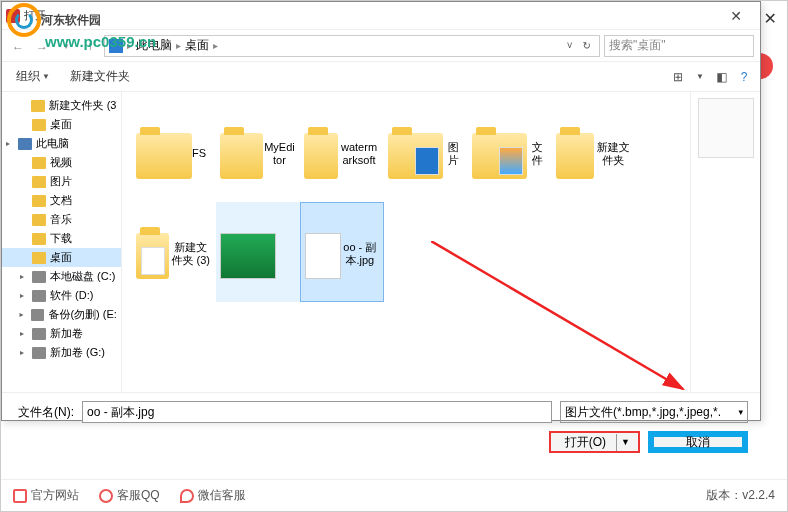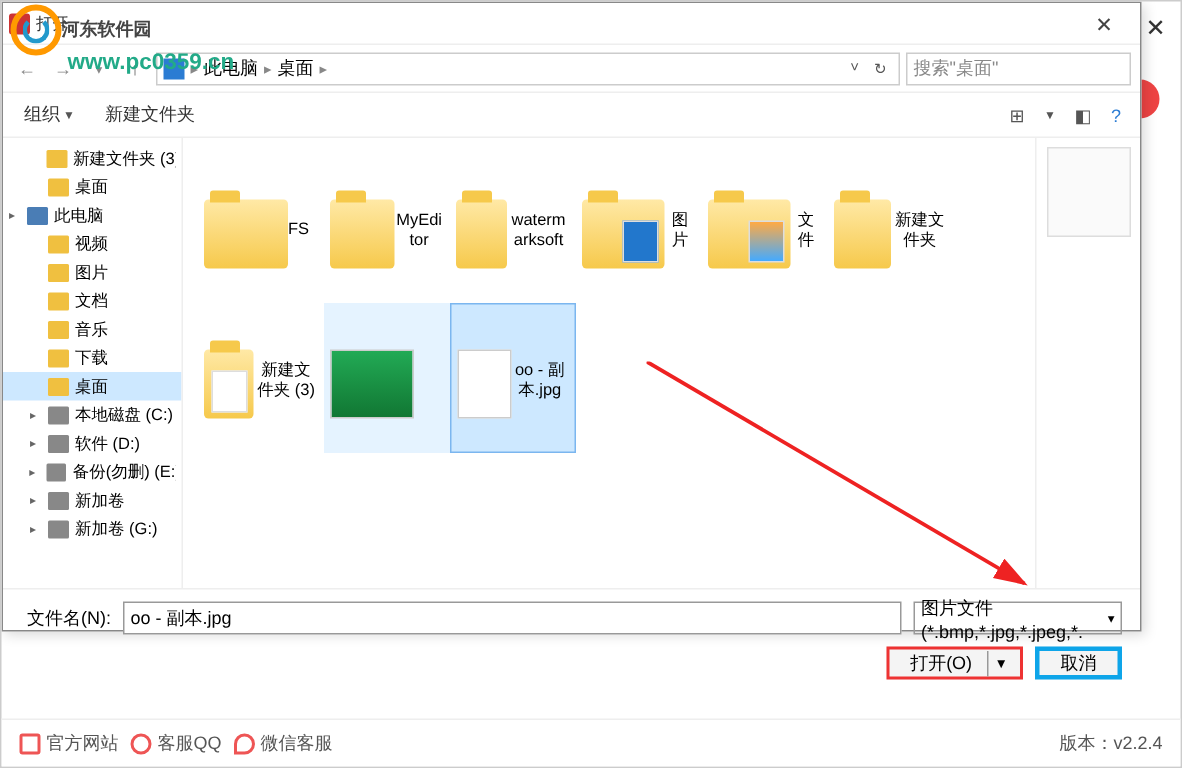--- a/index.html
+++ b/index.html
@@ -43,28 +43,28 @@
 .thumb{width:56px;height:46px;margin-top:8px;border:1px solid #ccc;background:#fff}
 .thumb.green{background:linear-gradient(#2a5,#173)}
 .thumb.text{background:#fff}
 .file-lbl{font-size:11px;text-align:center;margin-top:4px;word-break:break-all;line-height:1.2}
 .preview{width:70px;border-left:1px solid #eee;padding:6px;display:flex;flex-direction:column;align-items:center}
 .preview-thumb{width:56px;height:60px;border:1px solid #ddd;background:#fafafa}
 .bottom{padding:8px 12px;border-top:1px solid #eee}
 .row{display:flex;align-items:center;gap:8px;margin-bottom:8px}
 .lbl{width:60px;text-align:right}
 .fn-input{flex:1;height:22px;border:1px solid #999;padding:0 4px}
-.filter{width:139px;height:22px;border:1px solid #999;padding:0 4px;display:flex;align-items:center;justify-content:space-between}
+.filter{width:188px;height:22px;border:1px solid #999;padding:0 4px;display:flex;align-items:center;justify-content:space-between}
 .btns{display:flex;justify-content:flex-end;gap:8px}
-.btn{height:22px;padding:0 14px;border:3px solid #0ea5e9;background:#f4f4f4;display:flex;align-items:center;cursor:pointer}
+.btn{height:22px;padding:0 32px;border:6px solid #0ea5e9;background:#f4f4f4;display:flex;align-items:center;cursor:pointer}
 .btn.split{padding:4px}
 .btn.split .main{padding:0 10px;border-right:1px solid #999}
 .btn.split .arr{padding:0 4px;font-size:9px}
 .btn.open{border:2px solid #e33}
-.footer{position:absolute;left:0;bottom:0;width:100%;height:32px;border-top:1px solid #eee;display:flex;align-items:center;padding:0 12px;gap:8px;background:#fff}
+.footer{position:absolute;left:0;bottom:0;width:100%;height:32px;border-top:1px solid #eee;display:flex;align-items:center;padding:0 12px;gap:20px;background:#fff}
 .ft-link{display:flex;align-items:center;gap:4px;color:#555;cursor:pointer}
 .ft-ico{width:14px;height:14px}
 .ft-ico.web{border:2px solid #e55;border-radius:2px}
 .ft-ico.qq{border:2px solid #e55;border-radius:50%}
 .ft-ico.wx{border:2px solid #e55;border-radius:50% 50% 50% 0}
 .ver{margin-left:auto;color:#555}
 .right-btn{position:absolute;right:14px;top:52px;width:20px;height:26px;background:#e44;border-radius:0 13px 13px 0}
 .right-close{position:absolute;right:10px;top:8px;font-size:16px;color:#333;cursor:pointer}
 .watermark{position:absolute;left:6px;top:2px;font-size:22px;font-weight:bold;pointer-events:none;z-index:99}
 .watermark .logo{display:inline-block;width:34px;height:34px;border:4px solid #f90;border-radius:50%;position:relative;vertical-align:middle}

